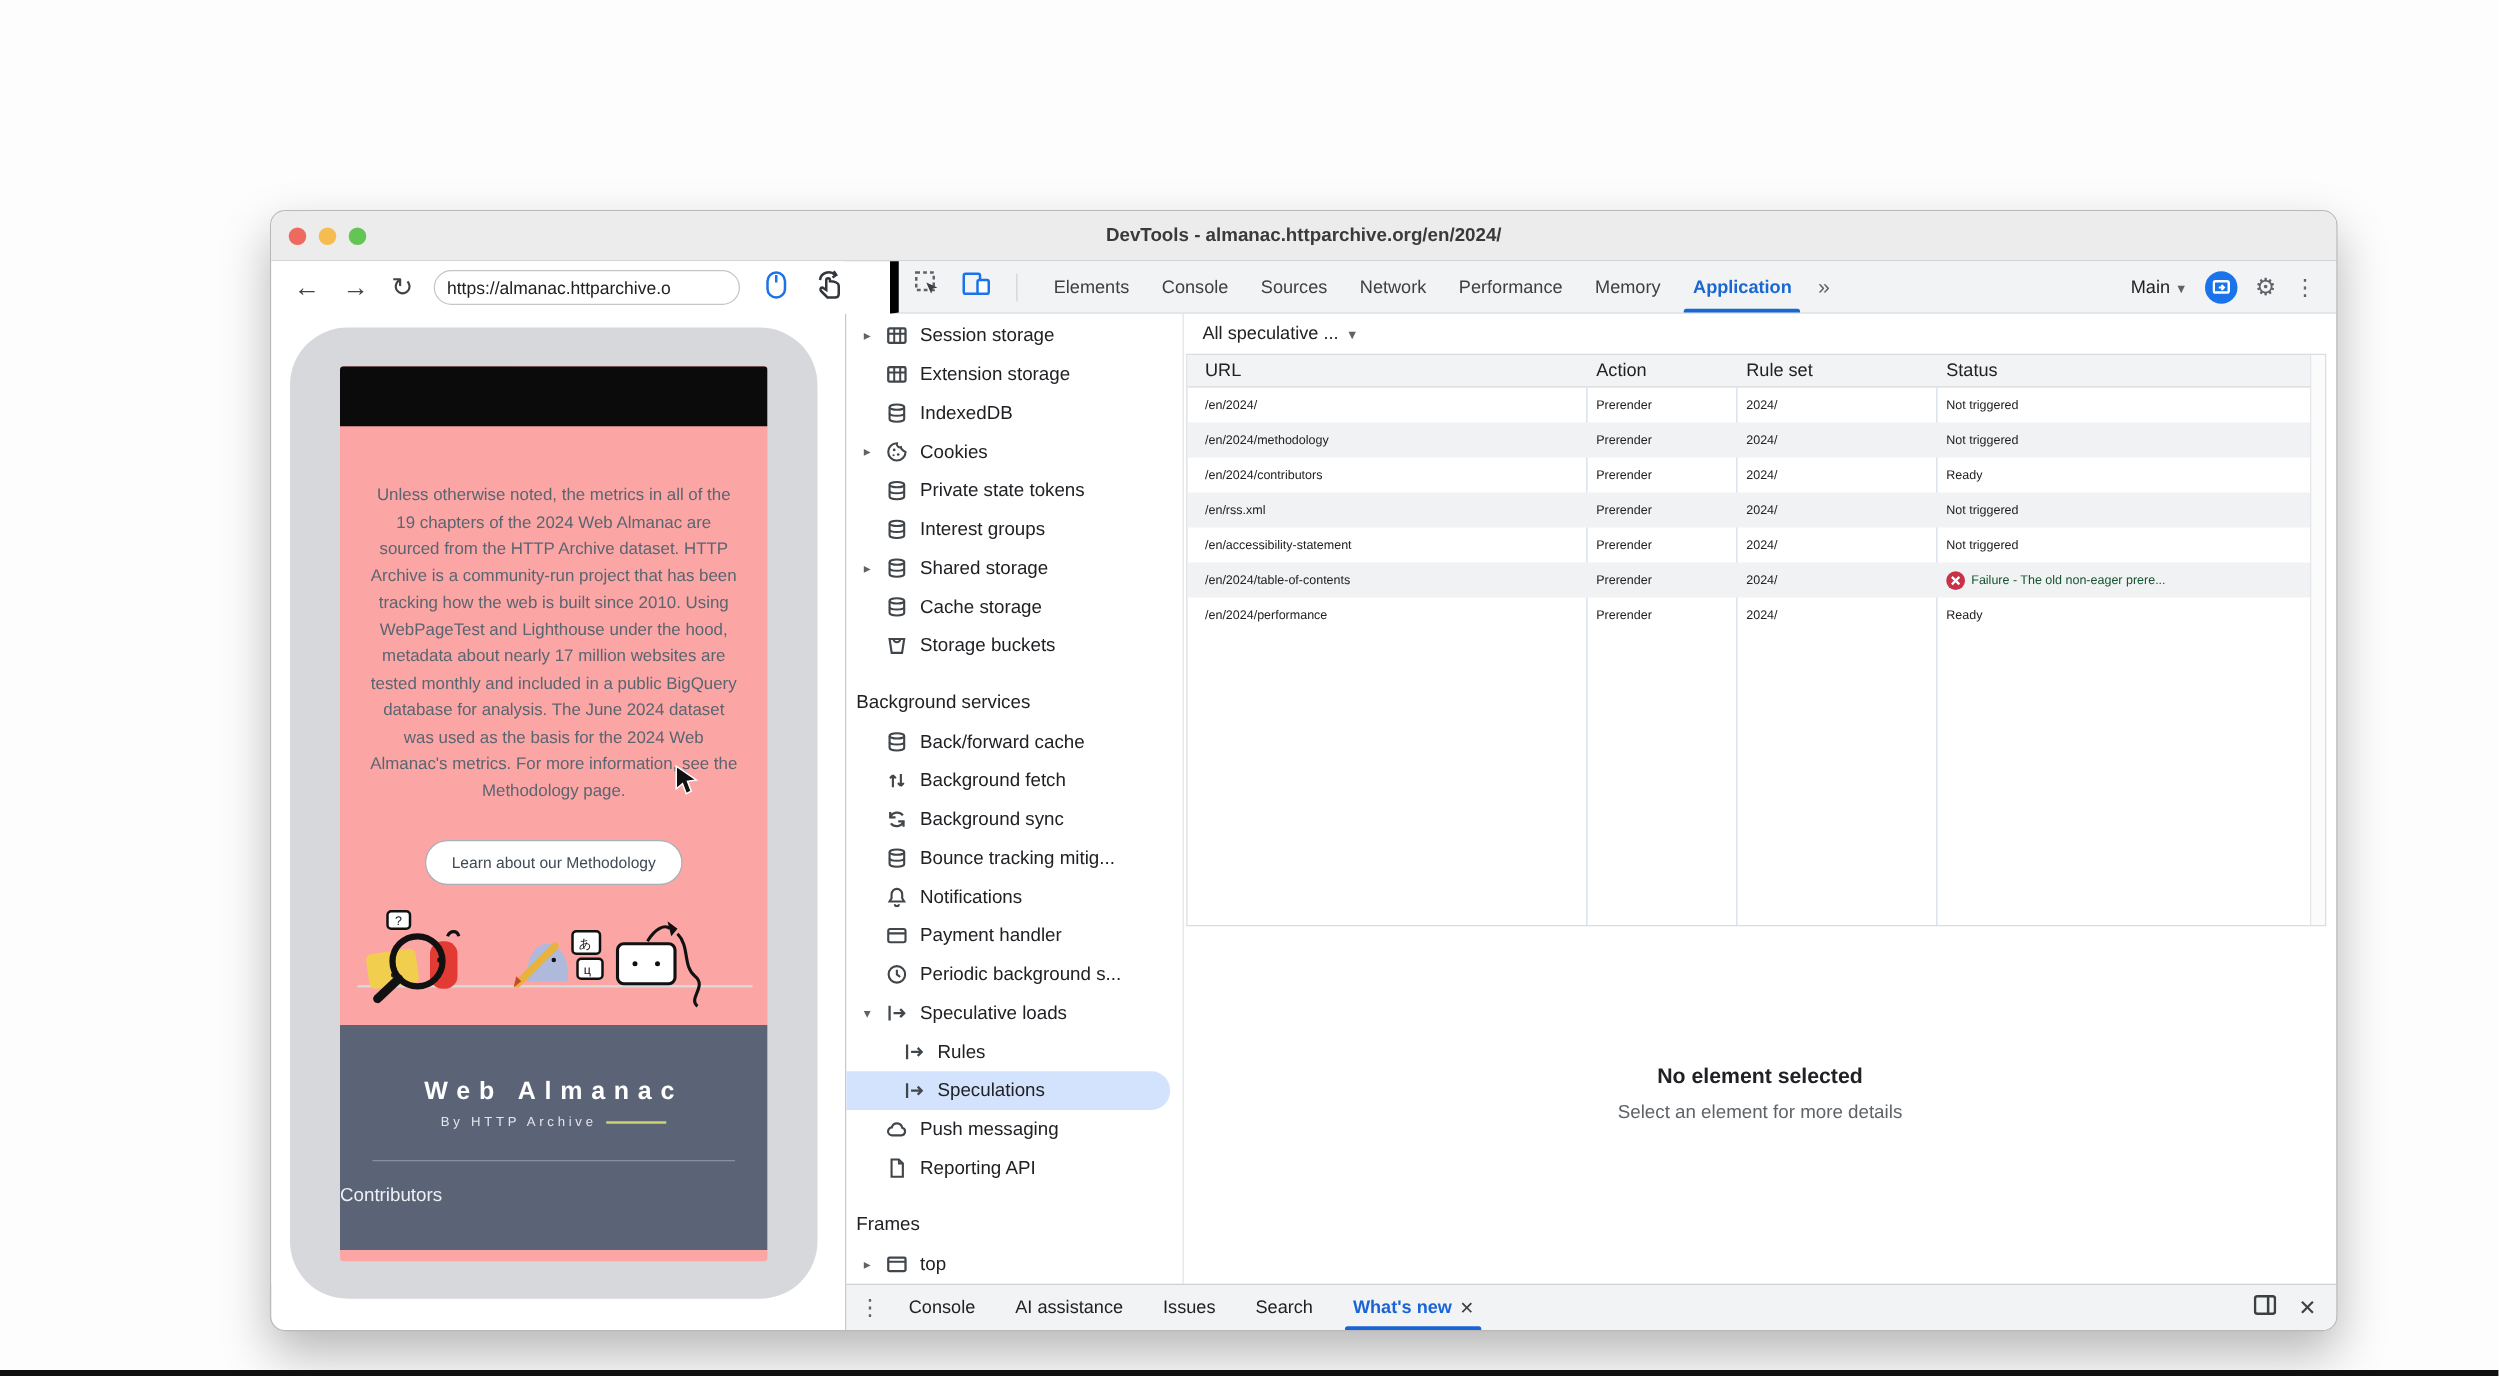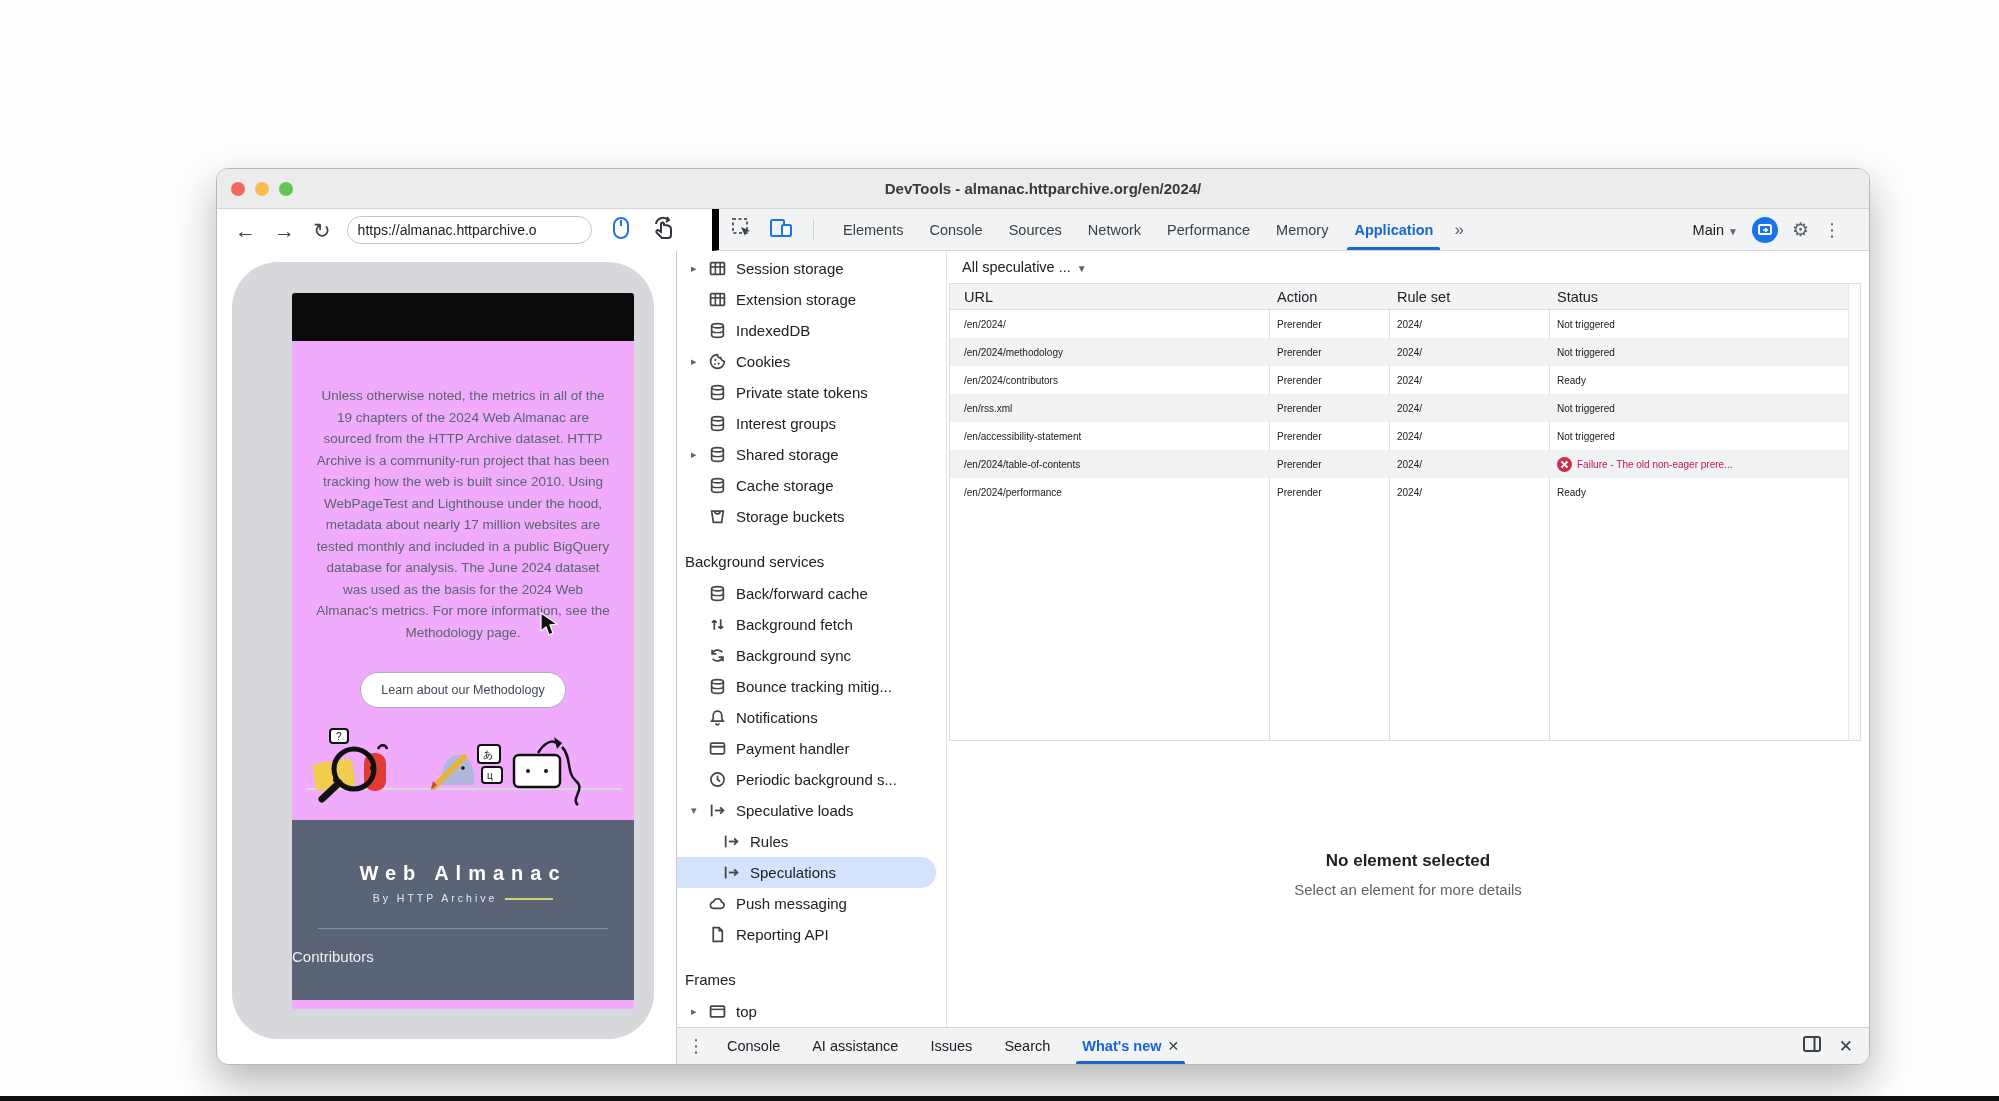--- a/index.html
+++ b/index.html
@@ -33,21 +33,21 @@
 
   .dt-tabbar { position:absolute; left:459px; right:0; top:0; height:42px; background:#f1f3f4;
                border-left:7px solid #000000; border-bottom:1px solid #d5d8db; display:flex; align-items:center;margin-left:36px; }
   .dt-tools { display:flex; align-items:center; gap:16px; padding:0 12px 0 12px; }
   .dt-sep { width:1px; height:22px; background:#d0d3d6; margin:0 4px; }
   .dt-tabs { display:flex; align-items:stretch; height:100%; }
   .dt-tab { display:flex; align-items:center; padding:0 13px; font-size:14.5px; color:#3c4043; position:relative; }
   .dt-tab.sel { color:#1967d2; font-weight:bold; }
   .dt-tab.sel::after { content:""; position:absolute; left:6px; right:6px; bottom:0; height:3px; background:#1967d2; border-radius:2px 2px 0 0; }
   .more-tabs { font-size:17px; color:#5f6368; padding:0 8px; }
-  .dt-right { margin-left:auto; display:flex; align-items:center; gap:14px; padding-right:28px; }
+  .dt-right { margin-left:auto; display:flex; align-items:center; gap:14px; padding-right:16px; }
   .main-dd { font-size:14.5px; color:#202124; }
   .main-dd .car { font-size:10px; color:#5f6368; }
   .cast-btn { width:26px; height:26px; border-radius:50%; background:#1a73e8; display:flex; align-items:center; justify-content:center; }
   .gear { font-size:19px; color:#5f6368; }
   .kebab { font-size:18px; color:#5f6368; }
 
   
   .content { position:absolute; left:0; top:82px; right:0; bottom:37px; }
   .page-pane { position:absolute; left:0; top:0; width:459px; bottom:0; background:#fff; }
   .dt-pane { position:absolute; left:459px; right:0; top:0; bottom:0; background:#fff; border-left:1px solid #c9c9c9; }
@@ -94,21 +94,21 @@
   .dr-tabs { display:flex; align-items:stretch; height:100%; }
   .dr-tab { display:flex; align-items:center; padding:0 16px; font-size:14.5px; color:#202124; position:relative; gap:6px; }
   .dr-tab.sel { color:#1a64d9; font-weight:bold; }
   .dr-tab.sel::after { content:""; position:absolute; left:10px; right:10px; bottom:0; height:3px; background:#1a64d9; border-radius:2px 2px 0 0; }
   .dr-tab .x { font-weight:normal; font-size:14px; color:#3c4043; }
   .dr-tab.sel .x { color:#3c4043; }
   .dr-right { margin-left:auto; display:flex; align-items:center; gap:18px; padding-right:16px; color:#3c4043; }
 
   
   .phone { position:absolute; left:232px; top:262px; width:422px; height:777px; background:#d6d8db; border-radius:46px; }
-  .screen { position:absolute; left:40px; top:31px; width:342px; height:716px; background:#f0abfc; border-radius:3px; overflow:hidden;margin-left:20px; }
+  .screen { position:absolute; left:40px; top:31px; width:342px; height:716px; background:#fca5a5; border-radius:3px; overflow:hidden; }
   .ph-banner { position:absolute; left:0; top:0; right:0; height:48px; background:#0b0b0b; }
   .ph-para { position:absolute; left:21px; right:21px; top:92px; font-size:13.5px; line-height:21.5px; color:#5a6570; text-align:center; }
   .ph-btn { position:absolute; left:50%; transform:translateX(-50%); top:379px; width:206px; height:36px;
             border:1.5px solid #a8b0b8; border-radius:20px; display:flex; align-items:center; justify-content:center;
             font-size:12.5px; color:#3e4a56; background:#fff; }
   .ph-illus { position:absolute; left:0; top:430px; width:342px; height:95px; }
   .ph-footer { position:absolute; left:0; right:0; top:527px; height:180px; background:#5b6377; color:#fff; }
   .ph-foot-title { position:absolute; left:0; right:0; top:42px; text-align:center; font-size:20px; font-weight:bold; letter-spacing:7px; }
   .ph-foot-sub { position:absolute; left:0; right:0; top:72px; text-align:center; font-size:10.5px; letter-spacing:3px; color:#e4e7ee; }
   .ph-foot-sub .dash { display:inline-block; width:48px; height:2px; background:#cfd46a; vertical-align:middle; margin-left:8px; }
@@ -492,21 +492,21 @@
                   <div class="gcell c0">/en/2024/table-of-contents</div>
                   <div class="gcell c1">Prerender</div>
                   <div class="gcell c2">2024/</div>
                   <div class="gcell c3">
                     <span class="fail">
                       <span class="fail-ico" style="background:#cb3049">
                         <svg width="9" height="9" viewBox="0 0 9 9">
                           <path d="M1.5 1.5l6 6M7.5 1.5l-6 6" stroke="#fff" stroke-width="1.8"></path>
                         </svg>
                       </span>
-                      <span style="color:#be185d">Failure - The old non-eager prere...</span>
+                      <span style="color:#14532d">Failure - The old non-eager prere...</span>
                     </span>
                   </div>
                 </div>
                 <div class="grow">
                   <div class="gcell c0">/en/2024/performance</div>
                   <div class="gcell c1">Prerender</div>
                   <div class="gcell c2">2024/</div>
                   <div class="gcell c3">Ready</div>
                 </div>
               </div>

